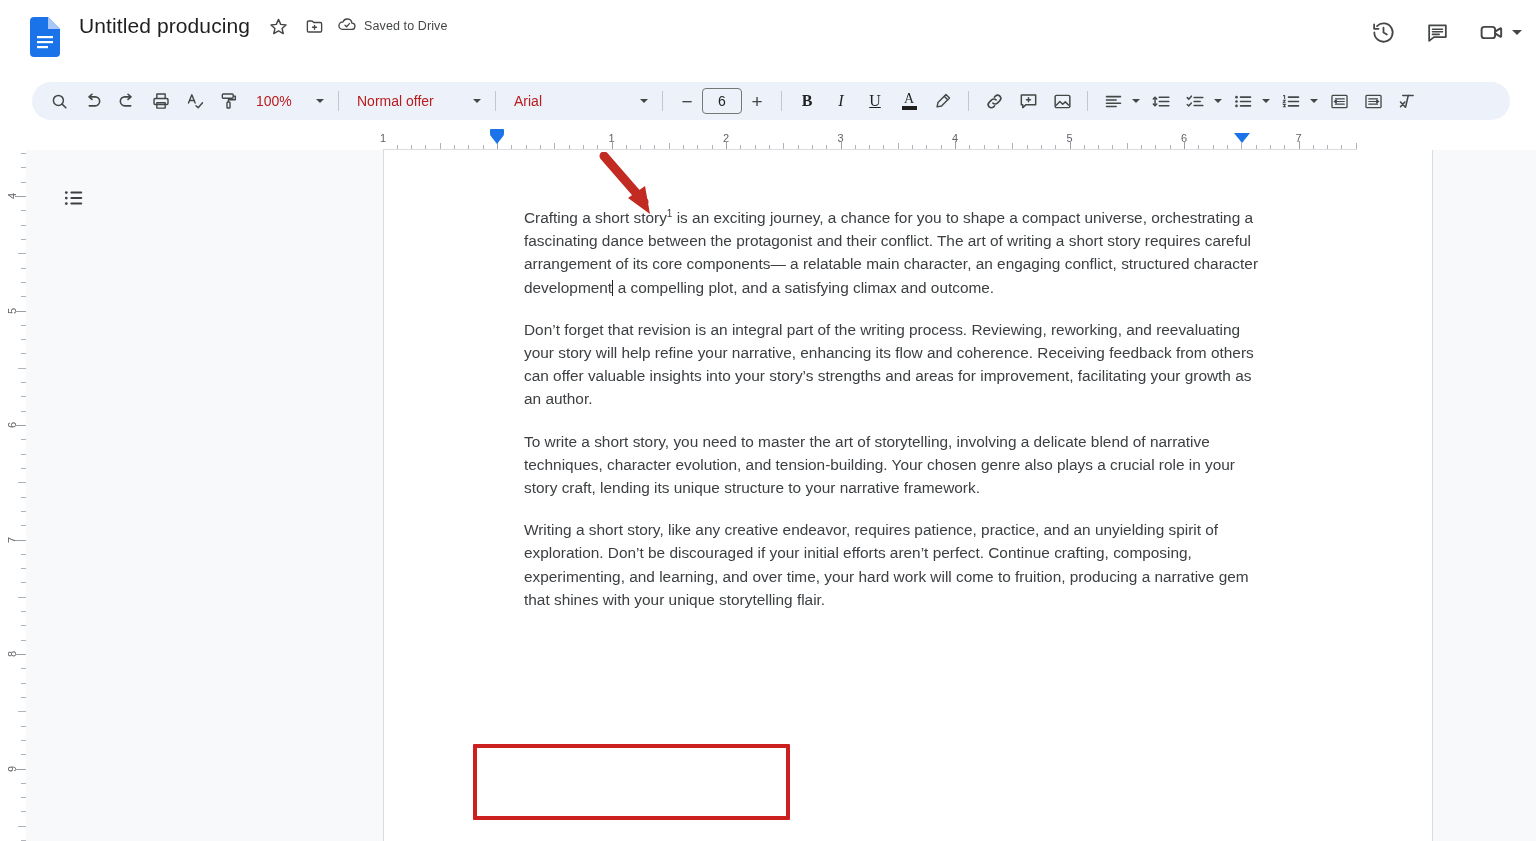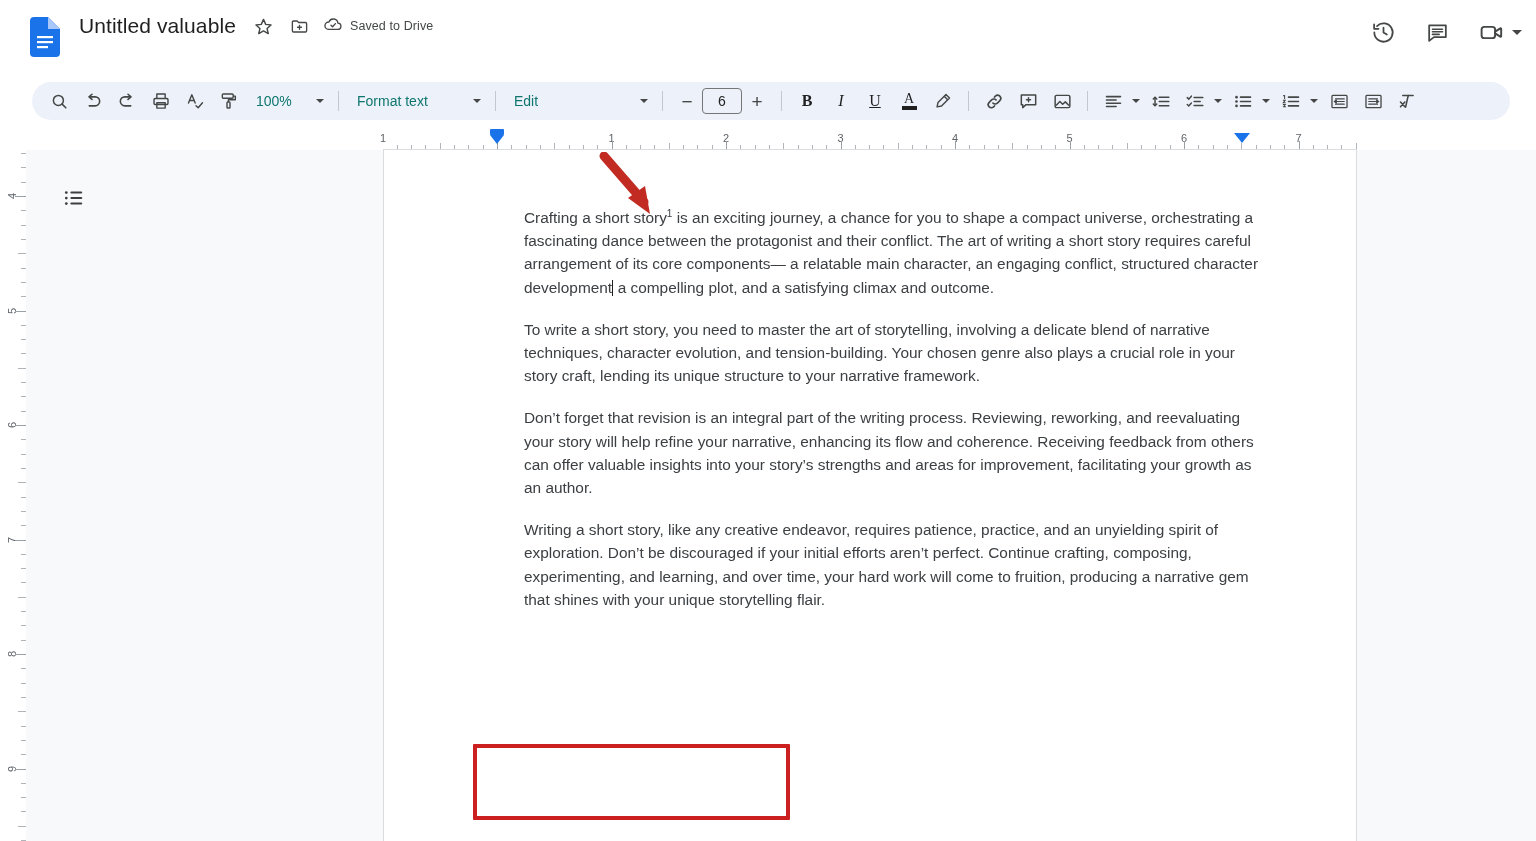--- a/index.html
+++ b/index.html
@@ -50,21 +50,21 @@
   }
   .tb-btn {
     width:30px; height:30px; border-radius:50%;
     display:flex; align-items:center; justify-content:center;
     color:#444746; flex:0 0 auto; margin:0 2px;
   }
   .tb-sep { width:1px; height:20px; background:#c3c7cf; margin:0 8px; flex:0 0 auto; }
   .tb-caret { width:0;height:0;border-left:4px solid transparent;border-right:4px solid transparent;border-top:4.5px solid #444746; }
   .tb-dd {
     height:28px; display:flex; align-items:center; gap:8px;
-    padding:0 6px 0 10px; border-radius:4px; color:#0f766e; font-size:14px; flex:0 0 auto;
+    padding:0 6px 0 10px; border-radius:4px; color:#b91c1c; font-size:14px; flex:0 0 auto;
   }
   .zoom-dd { width:84px; justify-content:space-between; }
   .style-dd { width:140px; justify-content:space-between; }
   .font-dd  { width:150px; justify-content:space-between; }
   .fontsize-group { display:flex; align-items:center; gap:2px; flex:0 0 auto; margin:0 3px; }
   .fs-btn { width:26px; height:26px; border-radius:50%; display:flex;align-items:center;justify-content:center;color:#444746;font-size:19px;line-height:1; }
   .fs-box {
     width:40px; height:26px; border:1px solid #747775; border-radius:4px;
     display:flex; align-items:center; justify-content:center;
     font-size:14px; color:#1f1f1f; background:transparent;
@@ -105,21 +105,21 @@
   .ruler-v { position:absolute; left:0; top:150px; width:26px; height:691px; background:#ffffff; border-right:0; }
   .rv-tick { position:absolute; right:0; height:1px; background:#b0b3b8; }
   .rv-tick.major { width:9px; background:#9aa0a6; }
   .rv-tick.minor { width:5px; }
   .rv-num { position:absolute; right:11px; font-size:11px; color:#5f6368; transform:translateY(-50%) rotate(-90deg); transform-origin:center; }
   .leftedge { position:absolute; left:0; top:150px; width:9px; height:691px; background:#3c4043; }
 
   
   .workspace { position:absolute; left:26px; top:150px; width:1510px; height:691px; background:#f8f9fa; }
   .page {
-    position:absolute; left:357px; top:0px; width:974px; height:691px;
+    position:absolute; left:357px; top:0px; width:1050px; height:691px;
     background:#ffffff; border-left:1px solid #dadce0; border-right:1px solid #dadce0;
   }
   .outline-btn {
     position:absolute; left:28px; top:28px; width:40px;height:40px; border-radius:50%;
     display:flex; align-items:center; justify-content:center; color:#3c4043;
   }
 
   .doc-body {
     position:absolute; left:140px; top:56px; width:742px;
     font-family:"Liberation Sans", sans-serif;
@@ -158,21 +158,21 @@
       <svg width="30" height="40" viewBox="0 0 30 40">
         <path d="M4 0 h14 l12 12 v24 a4 4 0 0 1 -4 4 H4 a4 4 0 0 1 -4 -4 V4 a4 4 0 0 1 4 -4 z" fill="#1a73e8"></path>
         <path d="M18 0 l12 12 h-12 z" fill="#a8c7fa"></path>
         <rect x="7" y="19" width="16" height="2.2" fill="#fff"></rect>
         <rect x="7" y="24" width="16" height="2.2" fill="#fff"></rect>
         <rect x="7" y="29" width="11" height="2.2" fill="#fff"></rect>
       </svg>
     </div>
 
     <div class="title-row">
-      <span class="doc-title">Untitled valuable</span>
+      <span class="doc-title">Untitled producing</span>
 
       <span class="title-icon">
         <svg width="19" height="19" viewBox="0 0 24 24" fill="none" stroke="#444746" stroke-width="1.8" stroke-linejoin="round">
           <polygon points="12,3 14.8,9.3 21.5,10 16.5,14.5 18,21 12,17.6 6,21 7.5,14.5 2.5,10 9.2,9.3"></polygon>
         </svg>
       </span>
 
       <span class="title-icon">
         <svg width="19" height="19" viewBox="0 0 24 24" fill="none" stroke="#444746" stroke-width="1.7" stroke-linejoin="round">
           <path d="M3 6.5a1.5 1.5 0 0 1 1.5-1.5H9l2 2h8.5A1.5 1.5 0 0 1 21 8.5v9a1.5 1.5 0 0 1-1.5 1.5h-15A1.5 1.5 0 0 1 3 17.5z"></path>
@@ -266,28 +266,28 @@
     </div>
 
     <div class="tb-dd zoom-dd">
       <span>100%</span>
       <span class="tb-caret"></span>
     </div>
 
     <div class="tb-sep"></div>
 
     <div class="tb-dd style-dd">
-      <span>Format text</span>
+      <span>Normal offer</span>
       <span class="tb-caret"></span>
     </div>
 
     <div class="tb-sep"></div>
 
     <div class="tb-dd font-dd">
-      <span>Edit</span>
+      <span>Arial</span>
       <span class="tb-caret"></span>
     </div>
 
     <div class="tb-sep"></div>
 
     <div class="fontsize-group">
       <div class="fs-btn">−</div>
       <div class="fs-box">6</div>
       <div class="fs-btn">+</div>
     </div>
@@ -518,22 +518,22 @@
         <rect x="8" y="4.8" width="13" height="2.4" rx="1.2"></rect>
         <rect x="8" y="10.8" width="13" height="2.4" rx="1.2"></rect>
         <rect x="8" y="16.8" width="13" height="2.4" rx="1.2"></rect>
       </svg>
     </div>
 
     <div class="page">
 
       <div class="doc-body">
         <p><span>Crafting a short story</span><sup class="fn">1</sup><span> is an exciting journey, a chance for you to shape a compact universe, orchestrating a fascinating dance between the protagonist and their conflict. The art of writing a short story requires careful arrangement of its core components— a relatable main character, an engaging conflict, structured character development</span><span class="caret-bar"></span><span> a compelling plot, and a satisfying climax and outcome.</span></p>
+        <p>Don’t forget that revision is an integral part of the writing process. Reviewing, reworking, and reevaluating your story will help refine your narrative, enhancing its flow and coherence. Receiving feedback from others can offer valuable insights into your story’s strengths and areas for improvement, facilitating your growth as an author.</p>
         <p>To write a short story, you need to master the art of storytelling, involving a delicate blend of narrative techniques, character evolution, and tension-building. Your chosen genre also plays a crucial role in your story craft, lending its unique structure to your narrative framework.</p>
-        <p>Don’t forget that revision is an integral part of the writing process. Reviewing, reworking, and reevaluating your story will help refine your narrative, enhancing its flow and coherence. Receiving feedback from others can offer valuable insights into your story’s strengths and areas for improvement, facilitating your growth as an author.</p>
         <p>Writing a short story, like any creative endeavor, requires patience, practice, and an unyielding spirit of exploration. Don’t be discouraged if your initial efforts aren’t perfect. Continue crafting, composing, experimenting, and learning, and over time, your hard work will come to fruition, producing a narrative gem that shines with your unique storytelling flair.</p>
       </div>
 
     </div>
   </div>
 
   <div class="leftedge"></div>
   <div class="ruler-v">
     <div id="rv-track" style="position:absolute;inset:0;">
         <div class="rv-num" style="top: 46px;">4</div>

